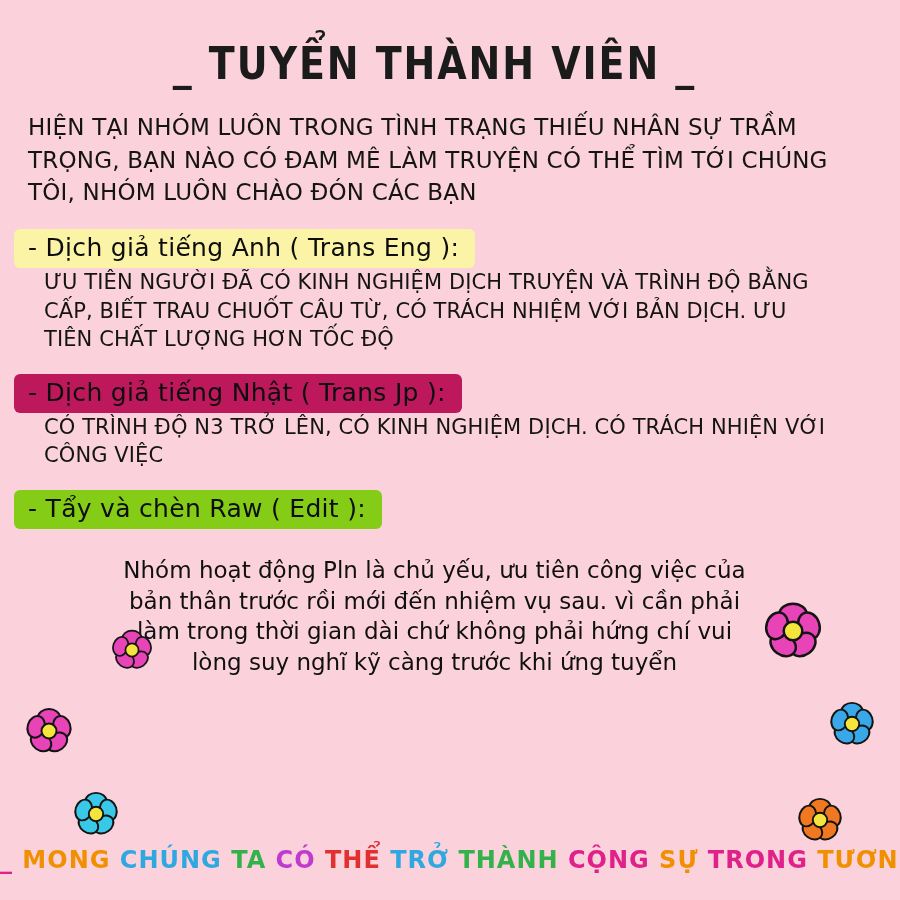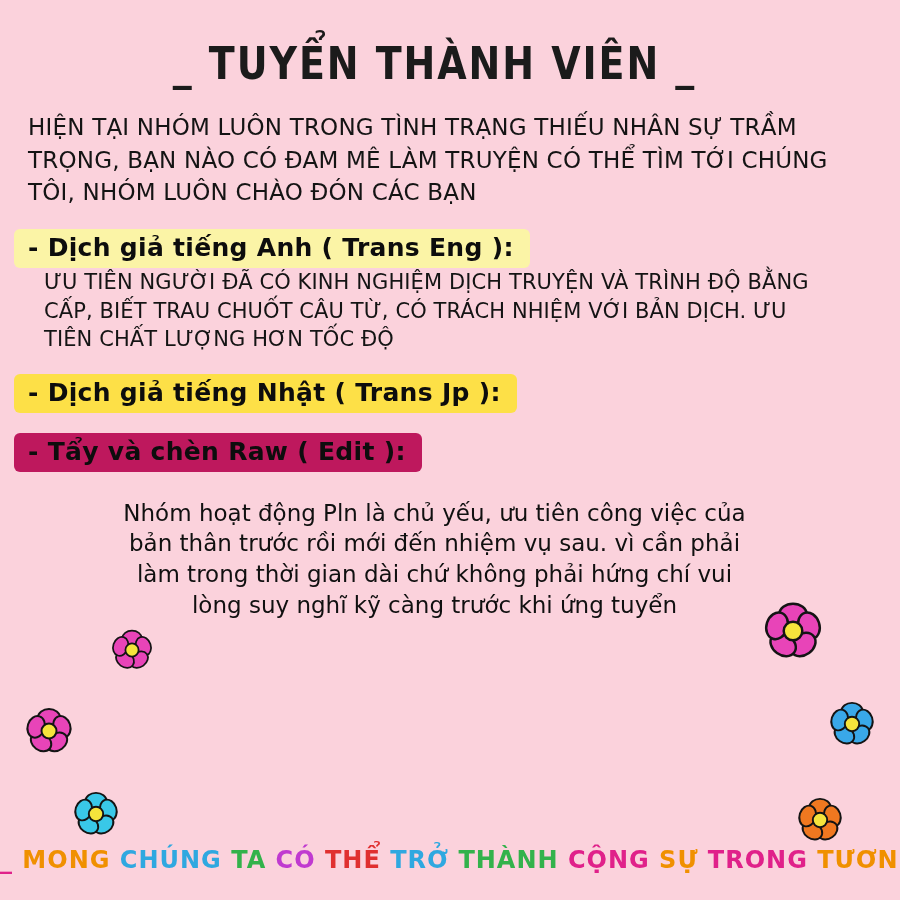--- a/index.html
+++ b/index.html
@@ -47,29 +47,29 @@
   }
 
   
   .section {
     margin-top: 20px;
     padding: 0 14px;
   }
   .chip {
     display: inline-block;
     font-size: 25px;
-    font-weight: bold;
+    font-weight: normal;
     color: #0d0d0d;
     padding: 4px 16px 6px 14px;
     border-radius: 6px;
     letter-spacing: 0.3px;
   }
   .chip.yellow { background: #fbf4a6; }
-  .chip.blue   { background: #fde047; }
-  .chip.purple { background: #be185d; }
+  .chip.blue   { background: #be185d; }
+  .chip.purple { background: #84cc16; }
 
   .body-text {
     font-size: 21px;
     line-height: 1.36;
     color: #141414;
     padding-left: 30px;
     padding-right: 14px;
     text-transform: uppercase;
     letter-spacing: 0.1px;
   }
@@ -115,20 +115,21 @@
 
   <div class="intro">HIỆN TẠI NHÓM LUÔN TRONG TÌNH TRẠNG THIẾU NHÂN SỰ TRẦM TRỌNG, BẠN NÀO CÓ ĐAM MÊ LÀM TRUYỆN CÓ THỂ TÌM TỚI CHÚNG TÔI, NHÓM LUÔN CHÀO ĐÓN CÁC BẠN</div>
 
   <div class="section">
     <div class="chip yellow">- Dịch giả tiếng Anh ( Trans Eng ):</div>
     <div class="body-text">ƯU TIÊN NGƯỜI ĐÃ CÓ KINH NGHIỆM DỊCH TRUYỆN VÀ TRÌNH ĐỘ BẰNG CẤP, BIẾT TRAU CHUỐT CÂU TỪ, CÓ TRÁCH NHIỆM VỚI BẢN DỊCH. ƯU TIÊN CHẤT LƯỢNG HƠN TỐC ĐỘ</div>
   </div>
 
   <div class="section">
     <div class="chip blue">- Dịch giả tiếng Nhật ( Trans Jp ):</div>
+    <div class="body-text">CÓ TRÌNH ĐỘ N3 TRỞ LÊN, CÓ KINH NGHIỆM DỊCH. CÓ TRÁCH NHIỆN VỚI CÔNG VIỆC</div>
   </div>
 
   <div class="section">
     <div class="chip purple">- Tẩy và chèn Raw ( Edit ):</div>
   </div>
 
   <div class="note">Nhóm hoạt động Pln là chủ yếu, ưu tiên công việc của bản thân trước rồi mới đến nhiệm vụ sau. vì cần phải làm trong thời gian dài chứ không phải hứng chí vui lòng suy nghĩ kỹ càng trước khi ứng tuyển</div>
 
   <div class="footer"><span style="color: rgb(224, 33, 138);">_</span> <span style="color: rgb(240, 144, 0);">MONG</span> <span style="color: rgb(47, 168, 224);">CHÚNG</span> <span style="color: rgb(51, 178, 75);">TA</span> <span style="color: rgb(192, 58, 208);">CÓ</span> <span style="color: rgb(224, 48, 48);">THỂ</span> <span style="color: rgb(47, 168, 224);">TRỞ</span> <span style="color: rgb(51, 178, 75);">THÀNH</span> <span style="color: rgb(224, 33, 138);">CỘNG</span> <span style="color: rgb(240, 144, 0);">SỰ</span> <span style="color: rgb(224, 33, 138);">TRONG</span> <span style="color: rgb(240, 144, 0);">TƯƠNG</span>   </div>
 

